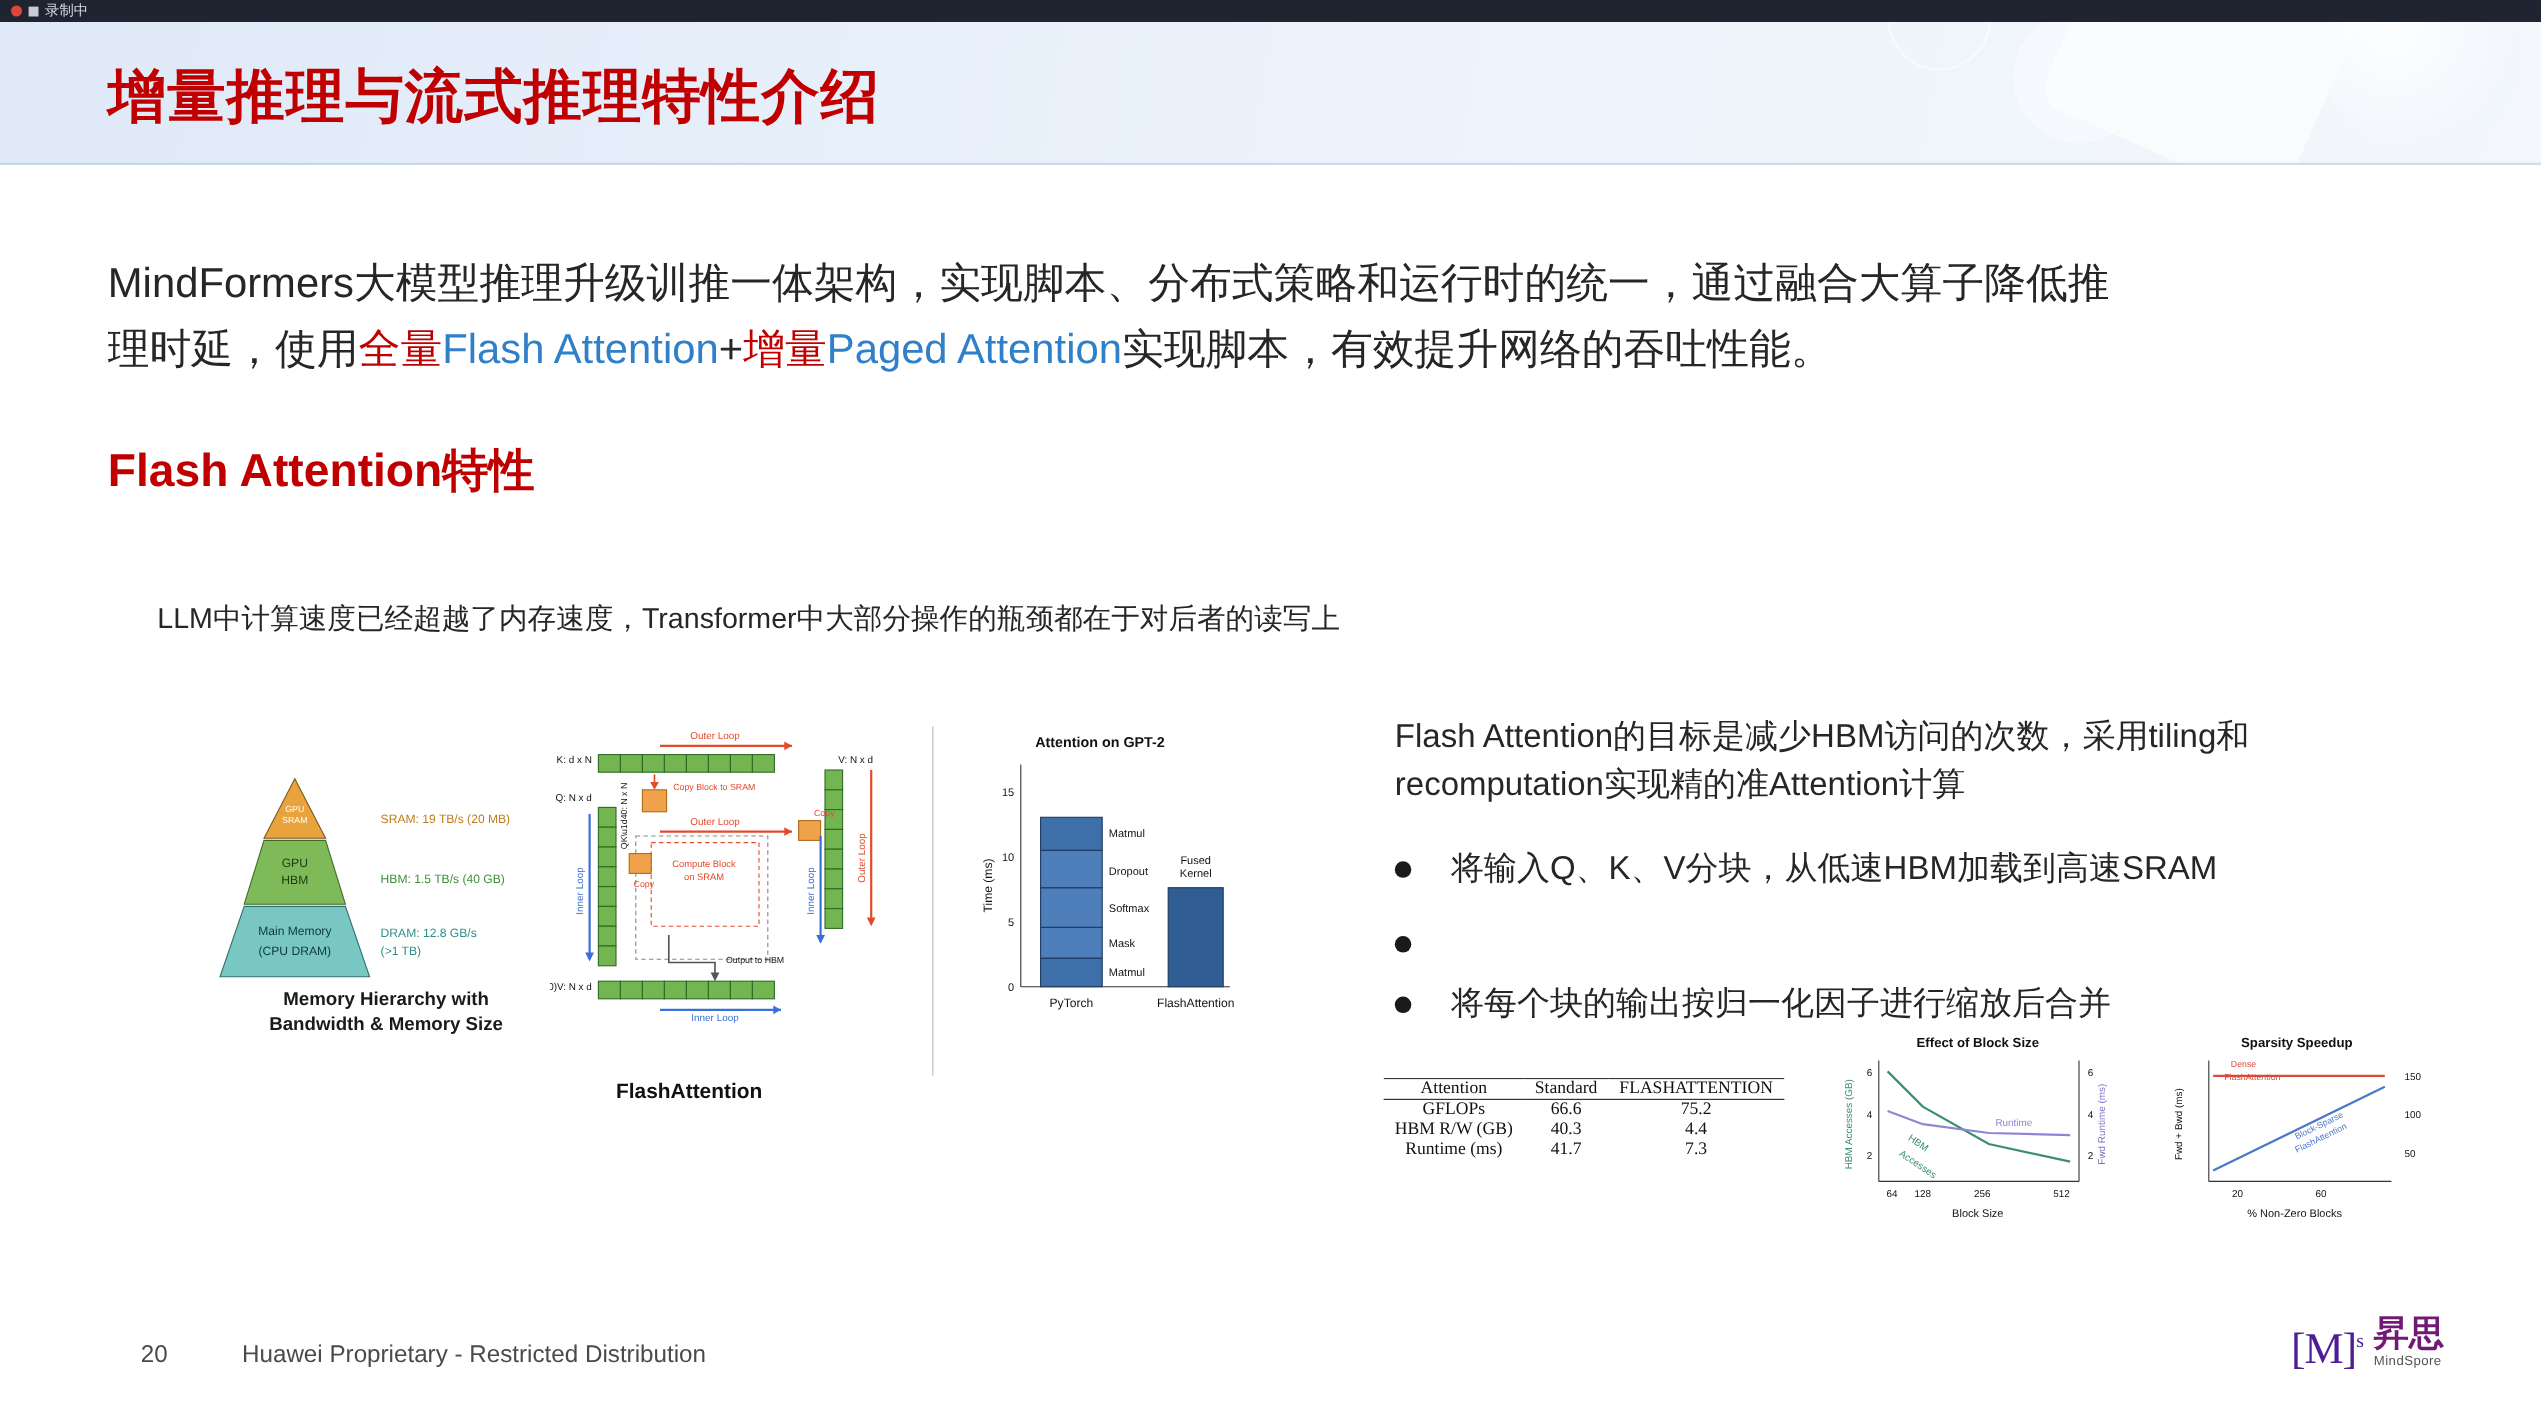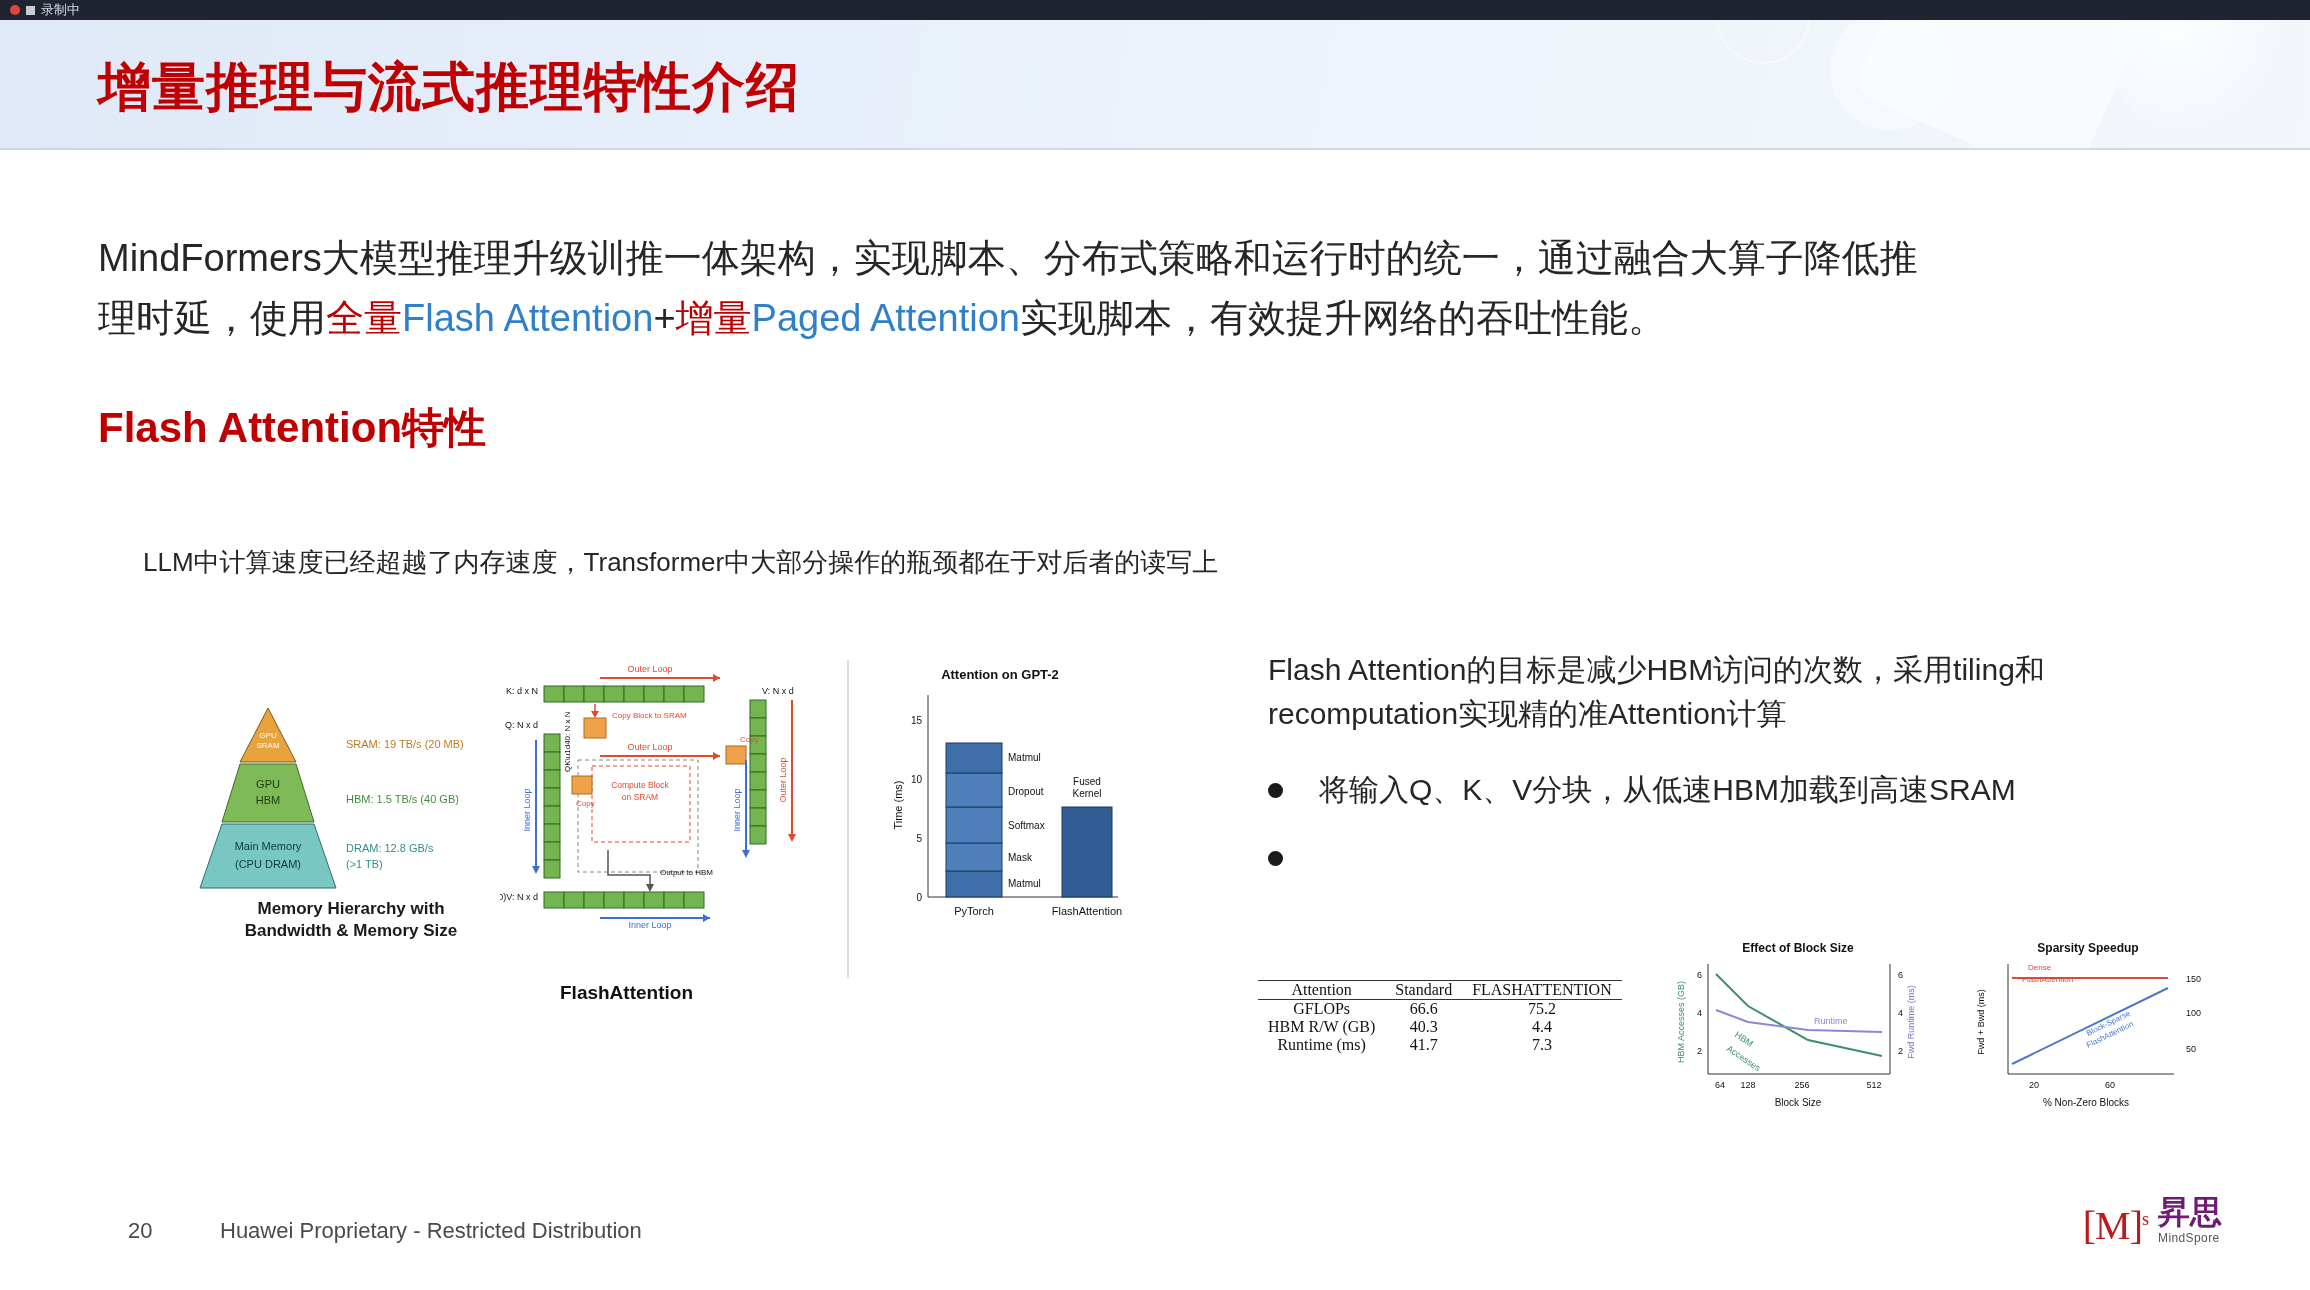--- a/index.html
+++ b/index.html
@@ -231,21 +231,21 @@
   }
   .logo {
     position: absolute;
     right: 88px; top: 1192px;
     display: flex;
     align-items: center;
     gap: 10px;
   }
   .logo-mark {
     font-size: 40px;
-    color: #b91c1c;
+    color: #4c1d95;
     font-family: "Liberation Serif", serif;
     letter-spacing: -1px;
     margin-top: 10px;
   }
   .logo-mark sup { font-size: 18px; }
   .logo-cn {
     font-size: 32px;
     font-weight: bold;
     color: #701a75;
     line-height: 1;
@@ -286,20 +286,24 @@
 
 <div class="right-col">
   <div class="right-para">Flash Attention的目标是减少HBM访问的次数，采用tiling和recomputation实现精的准Attention计算</div>
   <div class="bullets">
     <div class="bullet-row">
       <span class="bullet-dot"></span>
       <span class="bullet-text">将输入Q、K、V分块，从低速HBM加载到高速SRAM</span>
     </div>
     <div class="bullet-row">
       <span class="bullet-dot"></span>
+    </div>
+    <div class="bullet-row">
+      <span class="bullet-dot"></span>
+      <span class="bullet-text">将每个块的输出按归一化因子进行缩放后合并</span>
     </div>
   </div>
 </div>
 
 <div class="fig" id="fig-memory">
   <svg width="310" height="275" viewBox="0 0 310 275">
 
     <polygon points="72,8 44,62 100,62" fill="#e8a33d" stroke="#7a5a20" stroke-width="1"></polygon>
     <polygon points="44,64 100,64 118,122 26,122" fill="#7fba58" stroke="#3f6a2a" stroke-width="1"></polygon>
     <polygon points="26,124 118,124 140,188 4,188" fill="#79c7c2" stroke="#2f6f6c" stroke-width="1"></polygon>

